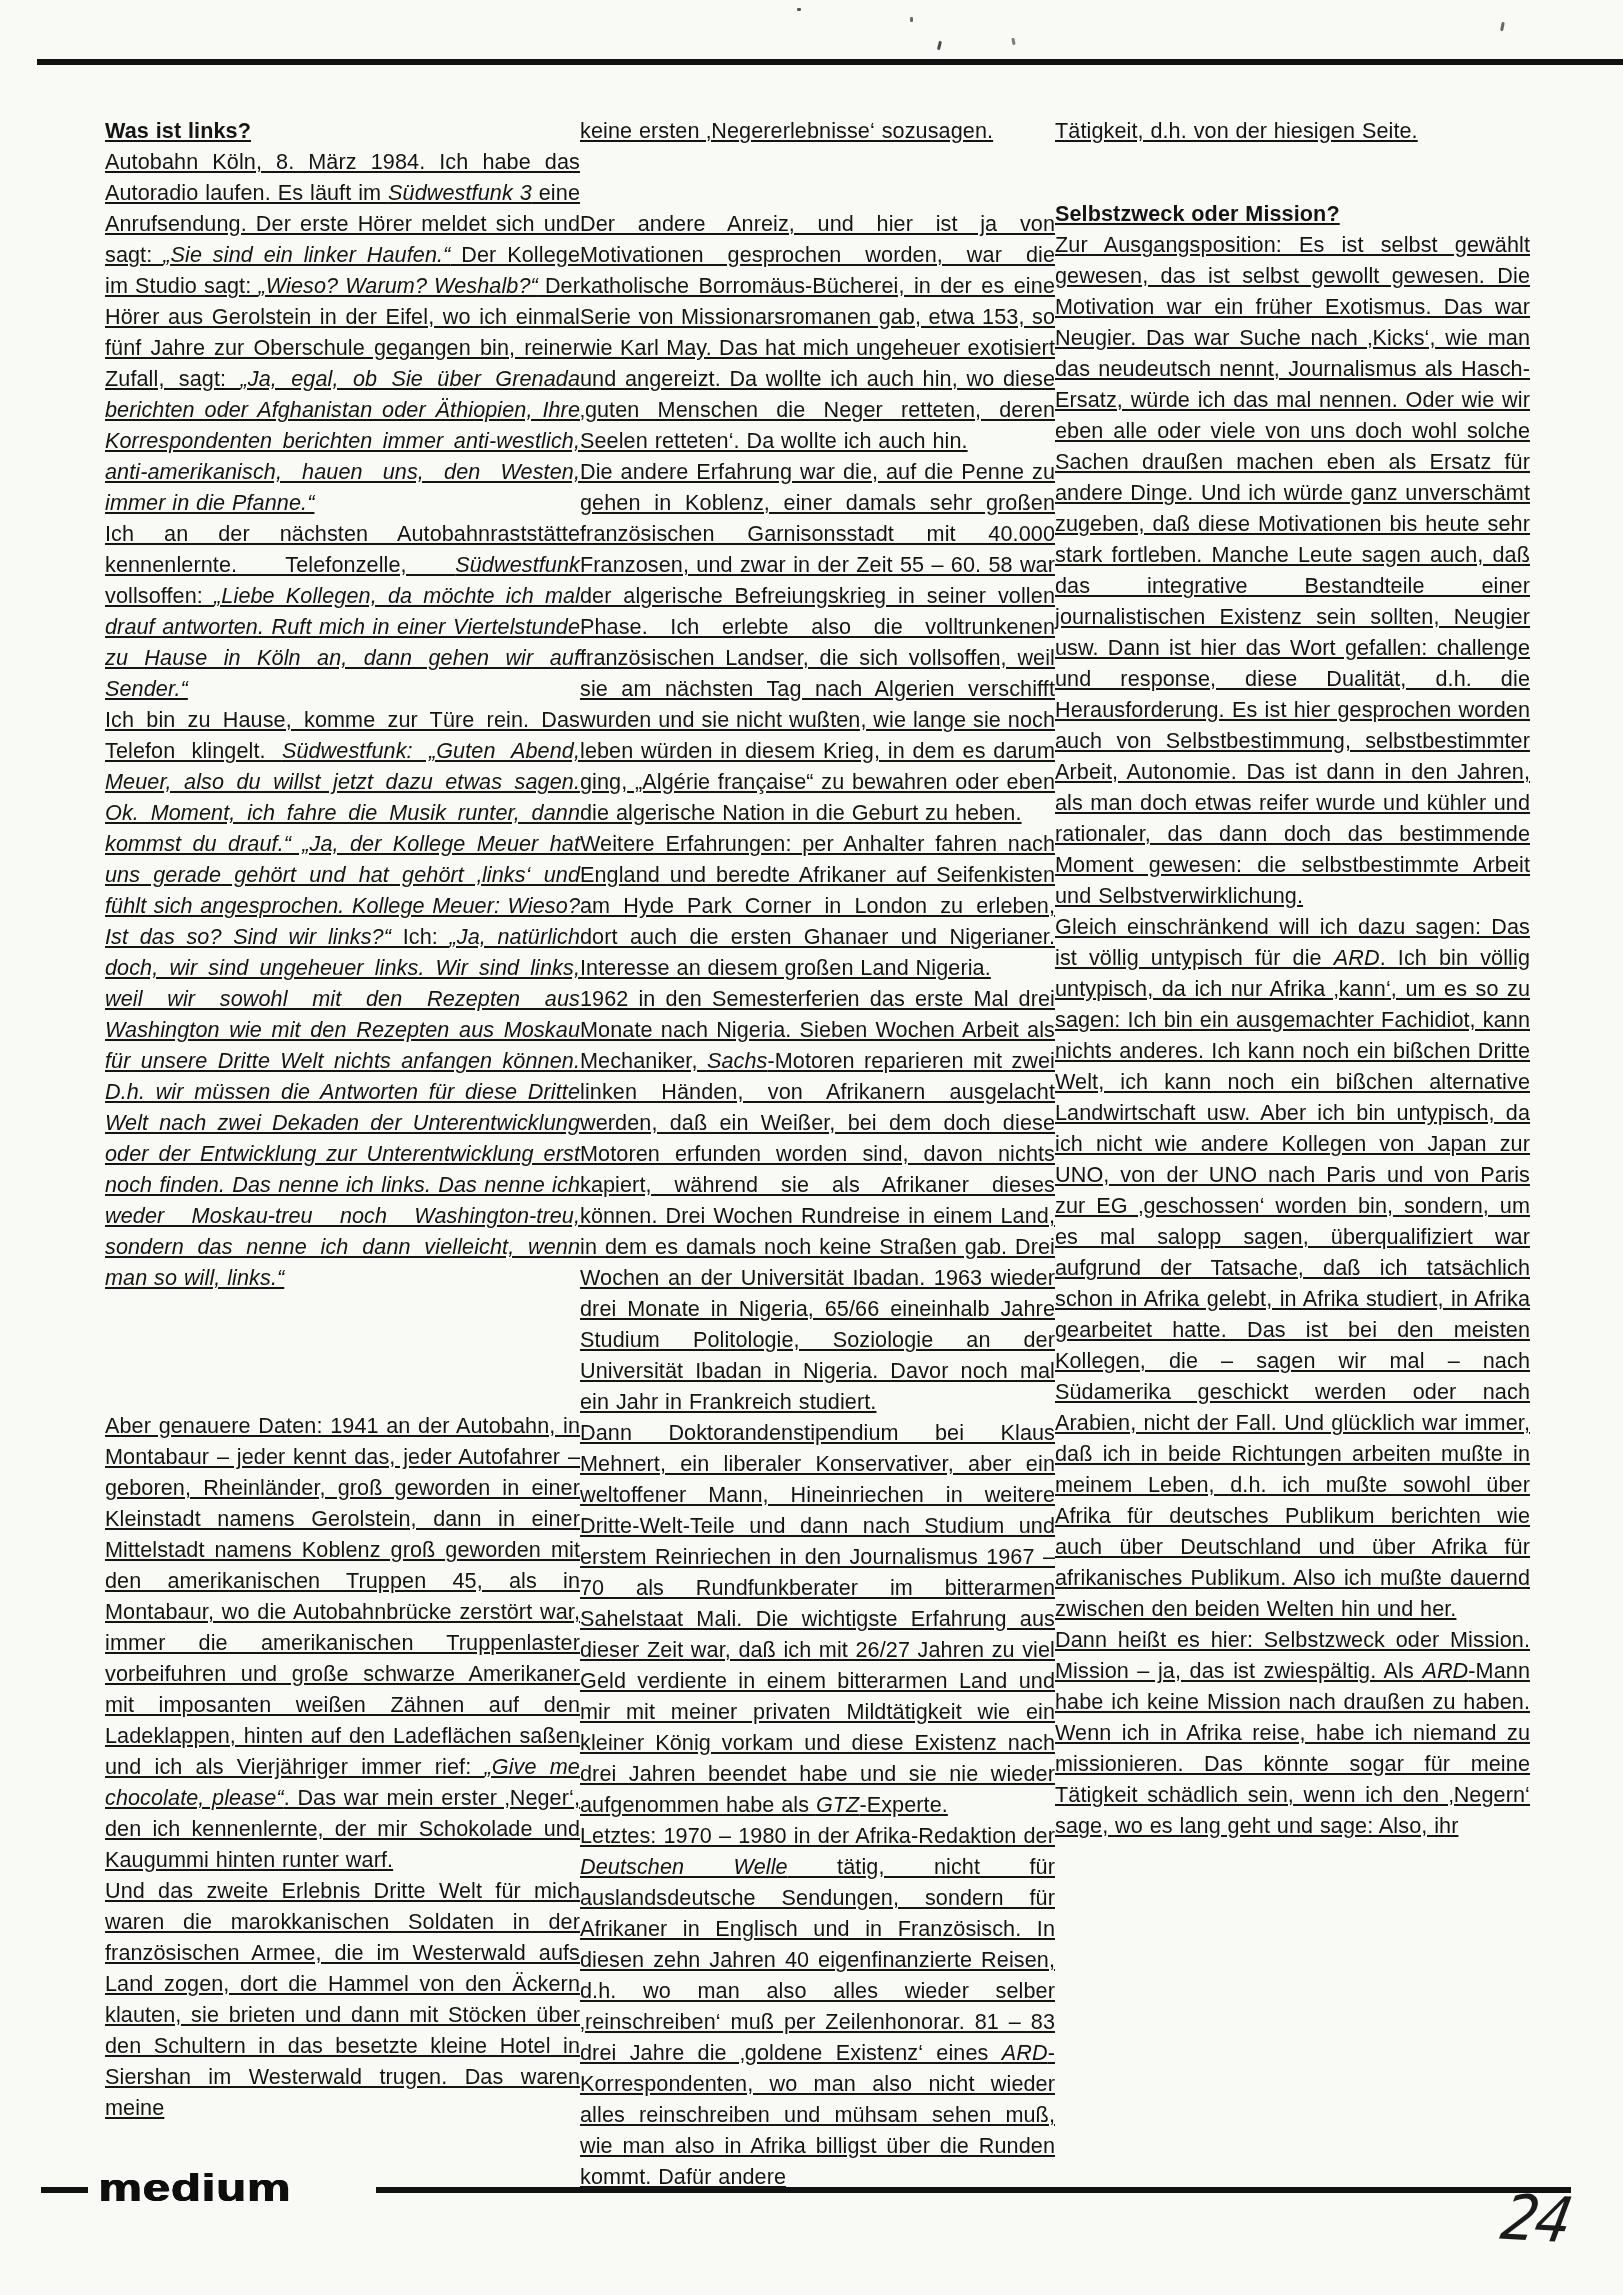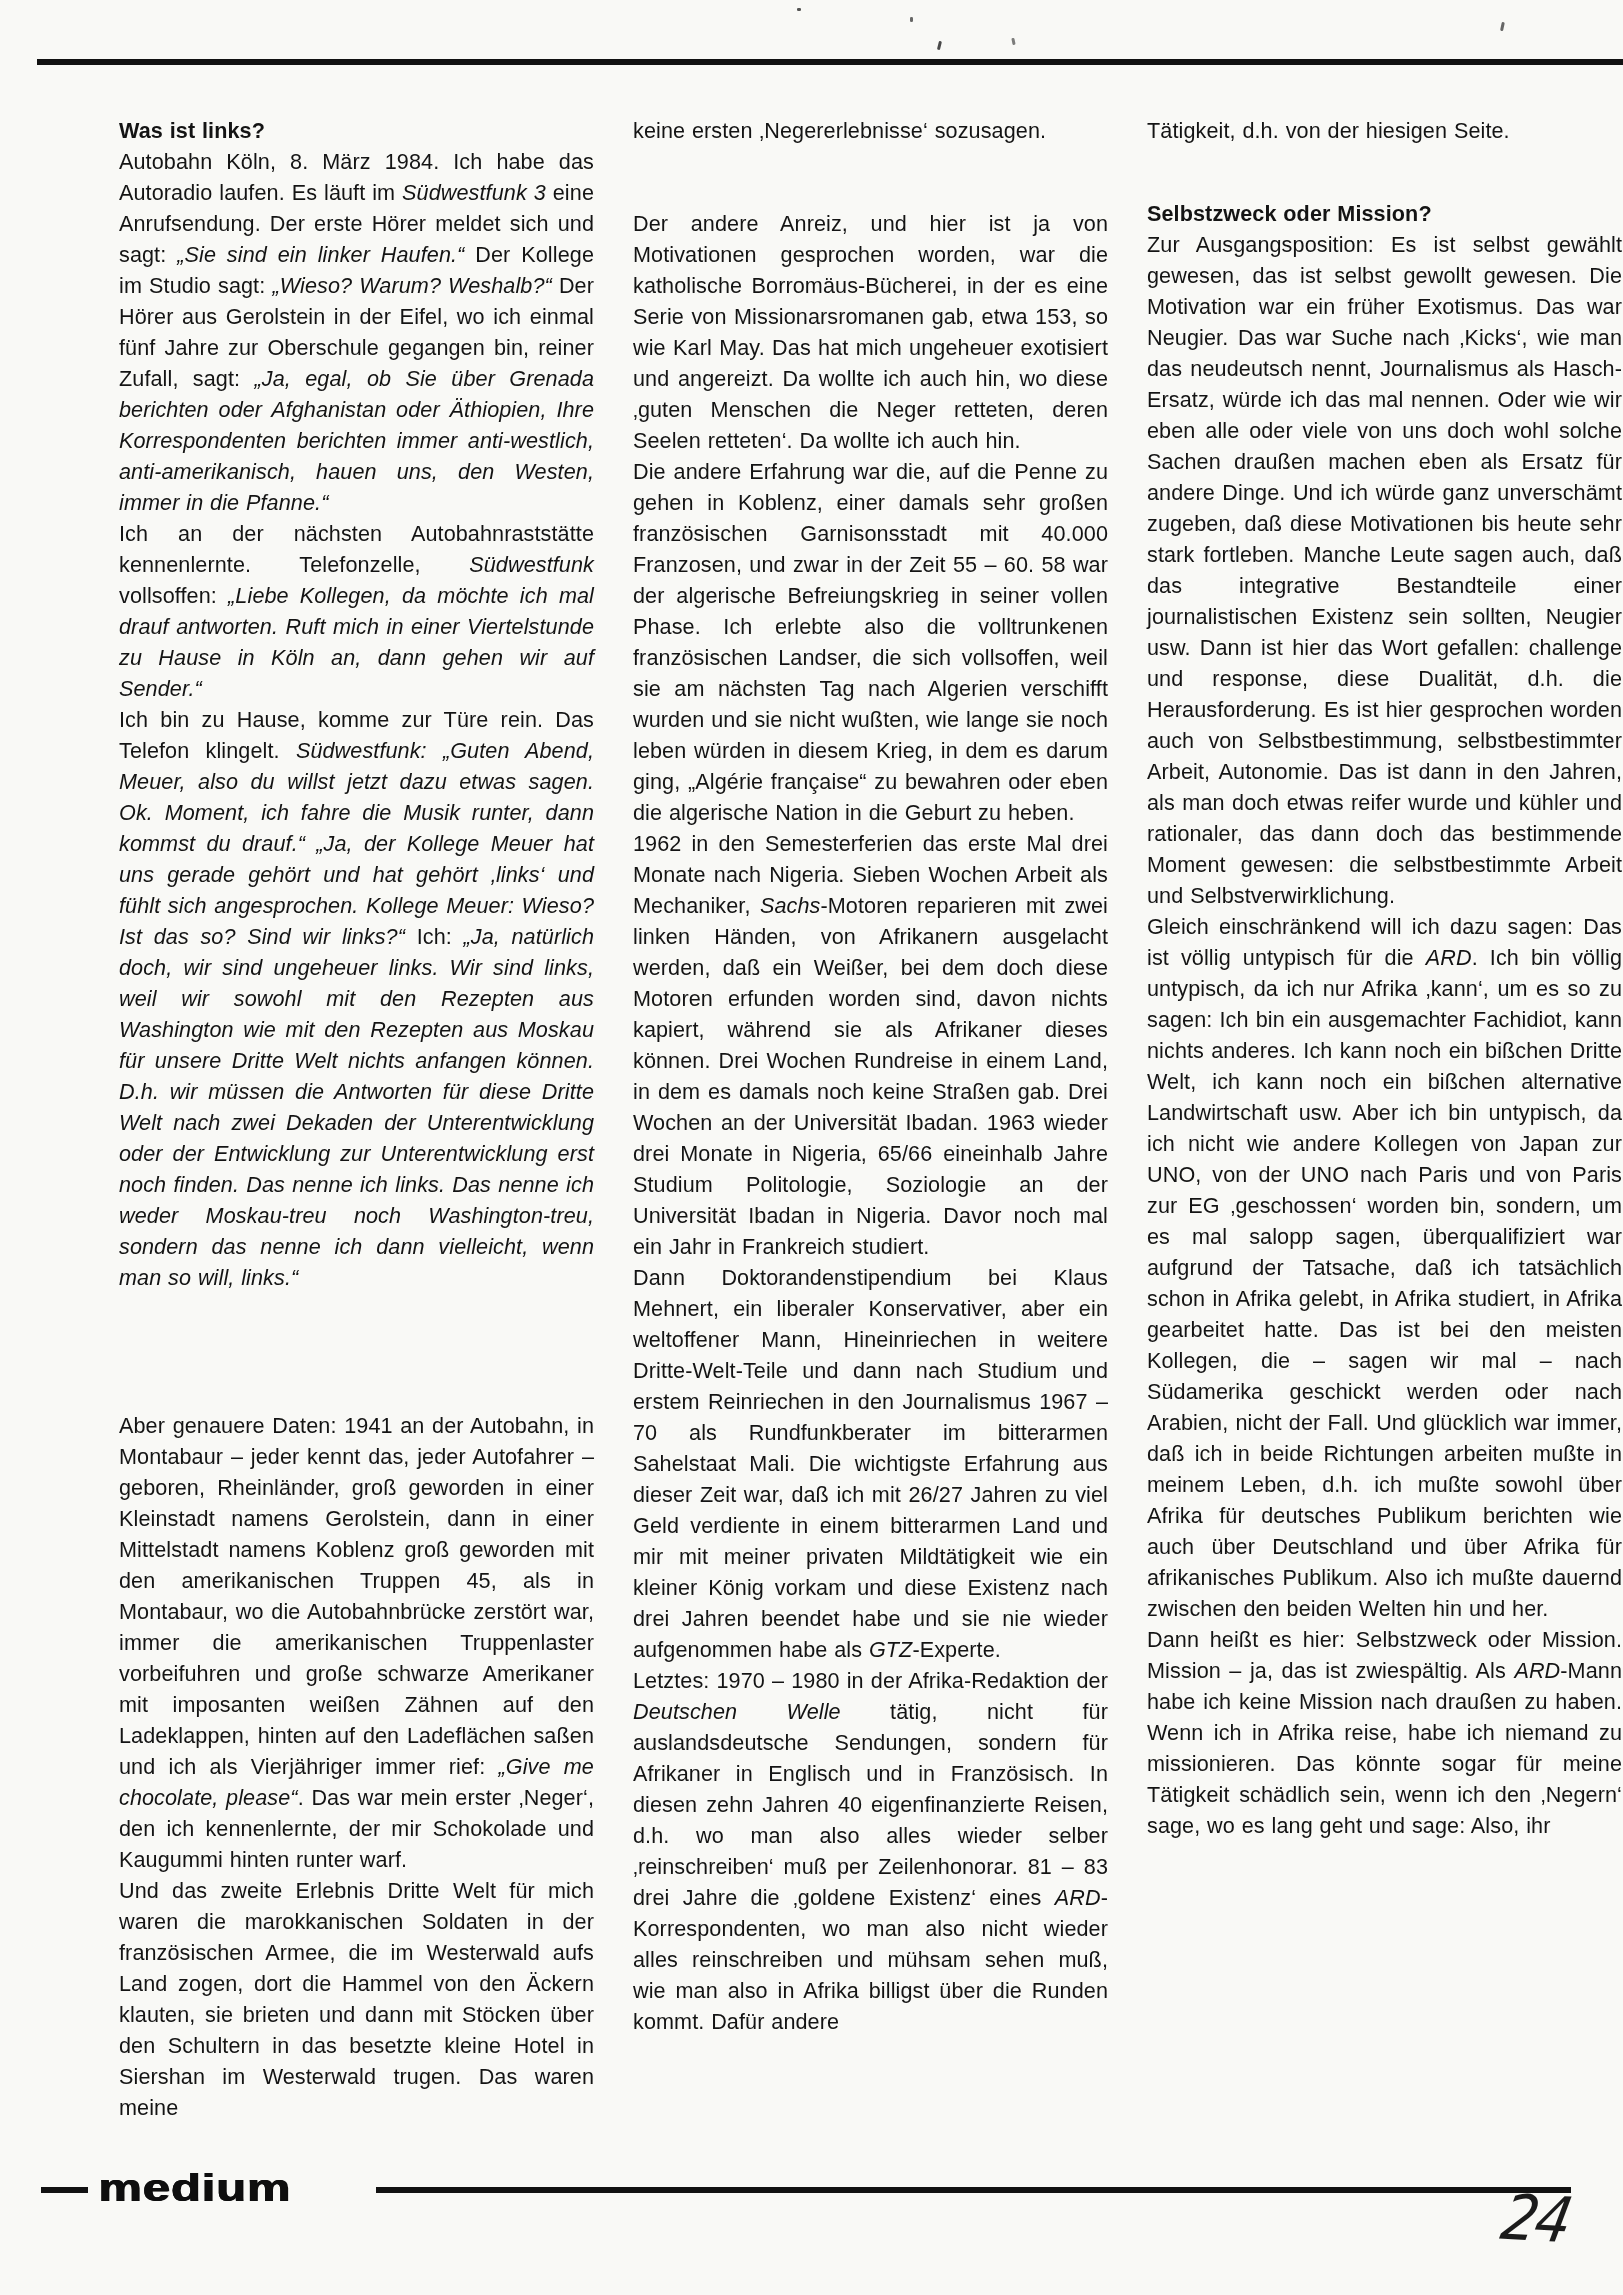--- a/index.html
+++ b/index.html
@@ -7,23 +7,23 @@
     position:relative;
     width:1623px;height:2295px;
     background:#f9f9f6;
     font-family:"Liberation Sans","DejaVu Sans",sans-serif;
     color:#141414;
     overflow:hidden;
   }
   .rule{position:absolute;background:#121212;}
   #top-rule{left:37px;top:59px;width:1586px;height:5.9px;}
   #columns{
-    position:absolute;left:119px;top:115px;
+    position:absolute;left:105px;top:115px;
     width:1505px;
-    display:flex;gap:39px;
+    display:flex;text-decoration:underline;
   }
   .col{width:475px;}
   .col p{
     margin:0;
     font-size:21.6px;
     line-height:31px;
     text-align:justify;
     letter-spacing:0.1px;
     word-spacing:0.7px;
   }
@@ -64,20 +64,21 @@
         <p class="body"><span>Autobahn Köln, 8. März 1984. Ich habe das Autoradio laufen. Es läuft im </span><span class="it">Südwestfunk 3</span><span> eine Anrufsendung. Der erste Hörer meldet sich und sagt: </span><span class="it">„Sie sind ein linker Haufen.“</span><span> Der Kollege im Studio sagt: </span><span class="it">„Wieso? Warum? Weshalb?“</span><span> Der Hörer aus Gerolstein in der Eifel, wo ich einmal fünf Jahre zur Oberschule gegangen bin, reiner Zufall, sagt: </span><span class="it">„Ja, egal, ob Sie über Grenada berichten oder Afghanistan oder Äthiopien, Ihre Korrespondenten berichten immer anti-westlich, anti-amerikanisch, hauen uns, den Westen, immer in die Pfanne.“</span></p>
         <p class="body"><span>Ich an der nächsten Autobahnraststätte kennenlernte. Telefonzelle, </span><span class="it">Südwestfunk</span><span> vollsoffen: </span><span class="it">„Liebe Kollegen, da möchte ich mal drauf antworten. Ruft mich in einer Viertelstunde zu Hause in Köln an, dann gehen wir auf Sender.“</span></p>
         <p class="body"><span>Ich bin zu Hause, komme zur Türe rein. Das Telefon klingelt. </span><span class="it">Südwestfunk: „Guten Abend, Meuer, also du willst jetzt dazu etwas sagen. Ok. Moment, ich fahre die Musik runter, dann kommst du drauf.“ „Ja, der Kollege Meuer hat uns gerade gehört und hat gehört ‚links‘ und fühlt sich angesprochen. Kollege Meuer: Wieso? Ist das so? Sind wir links?“</span><span> Ich: </span><span class="it">„Ja, natürlich doch, wir sind ungeheuer links. Wir sind links, weil wir sowohl mit den Rezepten aus Washington wie mit den Rezepten aus Moskau für unsere Dritte Welt nichts anfangen können. D.h. wir müssen die Antworten für diese Dritte Welt nach zwei Dekaden der Unterentwicklung oder der Entwicklung zur Unterentwicklung erst noch finden. Das nenne ich links. Das nenne ich weder Moskau-treu noch Washington-treu, sondern das nenne ich dann vielleicht, wenn man so will, links.“</span></p>
         <p class="body" style="margin-top: 117px;"><span>Aber genauere Daten: 1941 an der Autobahn, in Montabaur – jeder kennt das, jeder Autofahrer – geboren, Rheinländer, groß geworden in einer Kleinstadt namens Gerolstein, dann in einer Mittelstadt namens Koblenz groß geworden mit den amerikanischen Truppen 45, als in Montabaur, wo die Autobahnbrücke zerstört war, immer die amerikanischen Truppenlaster vorbeifuhren und große schwarze Amerikaner mit imposanten weißen Zähnen auf den Ladeklappen, hinten auf den Ladeflächen saßen und ich als Vierjähriger immer rief: </span><span class="it">„Give me chocolate, please“</span><span>. Das war mein erster ‚Neger‘, den ich kennenlernte, der mir Schokolade und Kaugummi hinten runter warf.</span></p>
         <p class="body"><span>Und das zweite Erlebnis Dritte Welt für mich waren die marokkanischen Soldaten in der französischen Armee, die im Westerwald aufs Land zogen, dort die Hammel von den Äckern klauten, sie brieten und dann mit Stöcken über den Schultern in das besetzte kleine Hotel in Siershan im Westerwald trugen. Das waren meine</span></p>
       </div>
       <div class="col">
         <p class="body"><span>keine ersten ‚Negererlebnisse‘ sozusagen.</span></p>
         <p class="body" style="margin-top: 62px;"><span>Der andere Anreiz, und hier ist ja von Motivationen gesprochen worden, war die katholische Borromäus-Bücherei, in der es eine Serie von Missionarsromanen gab, etwa 153, so wie Karl May. Das hat mich ungeheuer exotisiert und angereizt. Da wollte ich auch hin, wo diese ‚guten Menschen die Neger retteten, deren Seelen retteten‘. Da wollte ich auch hin.</span></p>
         <p class="body"><span>Die andere Erfahrung war die, auf die Penne zu gehen in Koblenz, einer damals sehr großen französischen Garnisonsstadt mit 40.000 Franzosen, und zwar in der Zeit 55 – 60. 58 war der algerische Befreiungskrieg in seiner vollen Phase. Ich erlebte also die volltrunkenen französischen Landser, die sich vollsoffen, weil sie am nächsten Tag nach Algerien verschifft wurden und sie nicht wußten, wie lange sie noch leben würden in diesem Krieg, in dem es darum ging, „Algérie française“ zu bewahren oder eben die algerische Nation in die Geburt zu heben.</span></p>
+        <p class="body"><span>Weitere Erfahrungen: per Anhalter fahren nach England und beredte Afrikaner auf Seifenkisten am Hyde Park Corner in London zu erleben, dort auch die ersten Ghanaer und Nigerianer. Interesse an diesem großen Land Nigeria.</span></p>
         <p class="body"><span>1962 in den Semesterferien das erste Mal drei Monate nach Nigeria. Sieben Wochen Arbeit als Mechaniker, </span><span class="it">Sachs</span><span>-Motoren reparieren mit zwei linken Händen, von Afrikanern ausgelacht werden, daß ein Weißer, bei dem doch diese Motoren erfunden worden sind, davon nichts kapiert, während sie als Afrikaner dieses können. Drei Wochen Rundreise in einem Land, in dem es damals noch keine Straßen gab. Drei Wochen an der Universität Ibadan. 1963 wieder drei Monate in Nigeria, 65/66 eineinhalb Jahre Studium Politologie, Soziologie an der Universität Ibadan in Nigeria. Davor noch mal ein Jahr in Frankreich studiert.</span></p>
         <p class="body"><span>Dann Doktorandenstipendium bei Klaus Mehnert, ein liberaler Konservativer, aber ein weltoffener Mann, Hineinriechen in weitere Dritte-Welt-Teile und dann nach Studium und erstem Reinriechen in den Journalismus 1967 – 70 als Rundfunkberater im bitterarmen Sahelstaat Mali. Die wichtigste Erfahrung aus dieser Zeit war, daß ich mit 26/27 Jahren zu viel Geld verdiente in einem bitterarmen Land und mir mit meiner privaten Mildtätigkeit wie ein kleiner König vorkam und diese Existenz nach drei Jahren beendet habe und sie nie wieder aufgenommen habe als </span><span class="it">GTZ</span><span>-Experte.</span></p>
         <p class="body"><span>Letztes: 1970 – 1980 in der Afrika-Redaktion der </span><span class="it">Deutschen Welle</span><span> tätig, nicht für auslandsdeutsche Sendungen, sondern für Afrikaner in Englisch und in Französisch. In diesen zehn Jahren 40 eigenfinanzierte Reisen, d.h. wo man also alles wieder selber ‚reinschreiben‘ muß per Zeilenhonorar. 81 – 83 drei Jahre die ‚goldene Existenz‘ eines </span><span class="it">ARD</span><span>-Korrespondenten, wo man also nicht wieder alles reinschreiben und mühsam sehen muß, wie man also in Afrika billigst über die Runden kommt. Dafür andere</span></p>
       </div>
       <div class="col">
         <p class="body"><span>Tätigkeit, d.h. von der hiesigen Seite.</span></p>
         <p class="heading" style="margin-top: 52px;"><span>Selbstzweck oder Mission?</span></p>
         <p class="body"><span>Zur Ausgangsposition: Es ist selbst gewählt gewesen, das ist selbst gewollt gewesen. Die Motivation war ein früher Exotismus. Das war Neugier. Das war Suche nach ‚Kicks‘, wie man das neudeutsch nennt, Journalismus als Hasch-Ersatz, würde ich das mal nennen. Oder wie wir eben alle oder viele von uns doch wohl solche Sachen draußen machen eben als Ersatz für andere Dinge. Und ich würde ganz unverschämt zugeben, daß diese Motivationen bis heute sehr stark fortleben. Manche Leute sagen auch, daß das integrative Bestandteile einer journalistischen Existenz sein sollten, Neugier usw. Dann ist hier das Wort gefallen: challenge und response, diese Dualität, d.h. die Herausforderung. Es ist hier gesprochen worden auch von Selbstbestimmung, selbstbestimmter Arbeit, Autonomie. Das ist dann in den Jahren, als man doch etwas reifer wurde und kühler und rationaler, das dann doch das bestimmende Moment gewesen: die selbstbestimmte Arbeit und Selbstverwirklichung.</span></p>
         <p class="body"><span>Gleich einschränkend will ich dazu sagen: Das ist völlig untypisch für die </span><span class="it">ARD</span><span>. Ich bin völlig untypisch, da ich nur Afrika ‚kann‘, um es so zu sagen: Ich bin ein ausgemachter Fachidiot, kann nichts anderes. Ich kann noch ein bißchen Dritte Welt, ich kann noch ein bißchen alternative Landwirtschaft usw. Aber ich bin untypisch, da ich nicht wie andere Kollegen von Japan zur UNO, von der UNO nach Paris und von Paris zur EG ‚geschossen‘ worden bin, sondern, um es mal salopp sagen, überqualifiziert war aufgrund der Tatsache, daß ich tatsächlich schon in Afrika gelebt, in Afrika studiert, in Afrika gearbeitet hatte. Das ist bei den meisten Kollegen, die – sagen wir mal – nach Südamerika geschickt werden oder nach Arabien, nicht der Fall. Und glücklich war immer, daß ich in beide Richtungen arbeiten mußte in meinem Leben, d.h. ich mußte sowohl über Afrika für deutsches Publikum berichten wie auch über Deutschland und über Afrika für afrikanisches Publikum. Also ich mußte dauernd zwischen den beiden Welten hin und her.</span></p>
         <p class="body"><span>Dann heißt es hier: Selbstzweck oder Mission. Mission – ja, das ist zwiespältig. Als </span><span class="it">ARD</span><span>-Mann habe ich keine Mission nach draußen zu haben. Wenn ich in Afrika reise, habe ich niemand zu missionieren. Das könnte sogar für meine Tätigkeit schädlich sein, wenn ich den ‚Negern‘ sage, wo es lang geht und sage: Also, ihr</span></p>

